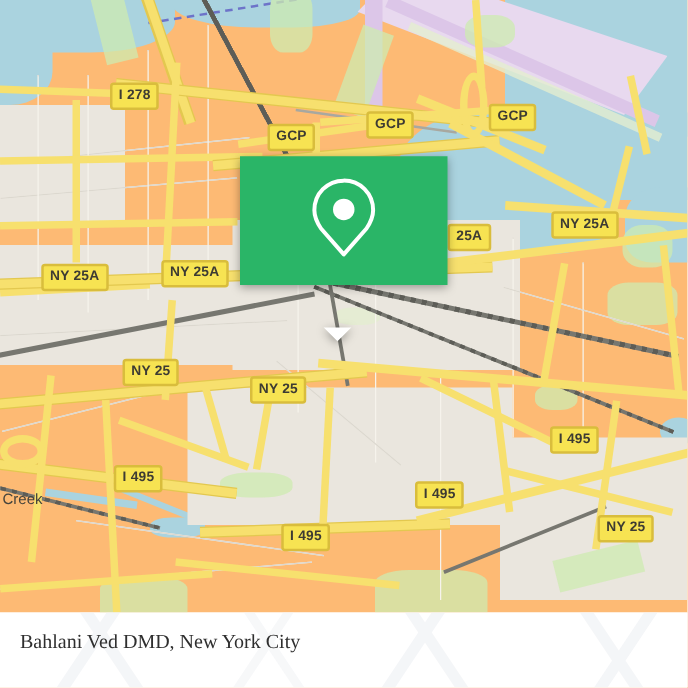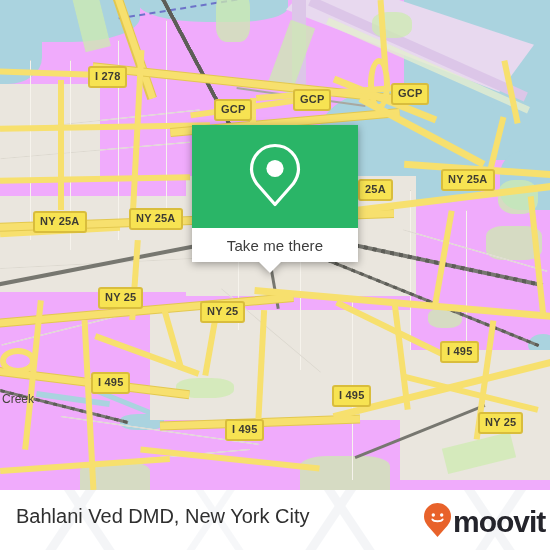--- a/index.html
+++ b/index.html
@@ -7,21 +7,21 @@
     width: 550px; height: 550px;
     font-family: "Liberation Sans", sans-serif;
     background: #ffffff;
     overflow: hidden;
   }
   #root { position: relative; width: 550px; height: 550px; }
 
   
   #map {
     position: absolute; left: 0; top: 0; width: 550px; height: 490px;
-    background: #f0abfc;
+    background: #fdba74;
     overflow: hidden;
   }
 
   
   .water { position: absolute; background: #aad3df; }
   .green-area { position: absolute; background: #cdebb0; opacity: .75; }
   .pale-green { position: absolute; background: #e3eecf; }
   .residential { position: absolute; background: #eae6de; }
   .airport { position: absolute; background: #e8d9ef; }
 
@@ -98,22 +98,23 @@
     position: absolute; left: 0; top: 490px; width: 550px; height: 60px;
     background: #ffffff;
     overflow: hidden;
   }
   #bottom-watermark {
     position: absolute; left: 0; top: -4px; width: 550px; height: 68px;
     opacity: .55;
   }
   #bottom-title {
     position: absolute; left: 16px; top: 505px;
-    font-size: 20px; color: #2f2f2f; white-space: nowrap;
+    font-size: 16px; color: #2f2f2f; white-space: nowrap;
     z-index: 20;
+    font-family: Liberation Serif, serif;
   }
   #moovit-logo {
     position: absolute; left: 424px; top: 503px;
     display: flex; align-items: center; gap: 2px;
     z-index: 20;
   }
   #moovit-word {
     font-size: 30px; font-weight: bold; color: #24242b;
     letter-spacing: -1px; line-height: 1;
   }
@@ -275,23 +276,20 @@
 
   <div id="popup">
     <div id="popup-head">
       <span>
         <svg width="54" height="66" viewBox="0 0 54 66" aria-hidden="true">
           <path d="M27 3.5C13.8 3.5 3.5 13.9 3.5 27.2c0 5.6 2.2 10 5.3 14.6L27 62.5l18.2-20.7c3.1-4.6 5.3-9 5.3-14.6C50.5 13.9 40.2 3.5 27 3.5z" fill="none" stroke="#ffffff" stroke-width="3.2" stroke-linejoin="round"></path>
           <circle cx="27" cy="26.5" r="8.6" fill="#ffffff"></circle>
         </svg>
       </span>
     </div>
-    <div id="popup-foot">
-      <span>Take me there</span>
-    </div>
     <div id="popup-tail"></div>
   </div>
 
   <div id="bottom-bar">
     <svg id="bottom-watermark" viewBox="0 0 550 68" preserveAspectRatio="none">
       <g stroke="#eceef2" stroke-width="9" fill="none">
         <path d="M40 80 L100 -10"></path>
         <path d="M120 80 L60 -10"></path>
         <path d="M300 80 L360 -10"></path>
         <path d="M380 80 L320 -10"></path>
@@ -300,25 +298,14 @@
       </g>
       <g stroke="#f0f2f5" stroke-width="7" fill="none">
         <path d="M180 80 L240 -10"></path>
         <path d="M250 80 L190 -10"></path>
       </g>
     </svg>
   </div>
 
   <div id="bottom-title">Bahlani Ved DMD, New York City</div>
 
-  <div id="moovit-logo">
-    <span>
-      <svg width="27" height="34" viewBox="0 0 27 34" aria-hidden="true">
-        <path d="M13.5 0C6 0 0 6 0 13.4 0 18 2.6 21.4 5.6 25L13.5 34l7.9-9c3-3.6 5.6-7 5.6-11.6C27 6 21 0 13.5 0z" fill="#e8622a"></path>
-        <circle cx="9.3" cy="12" r="1.7" fill="#ffffff"></circle>
-        <circle cx="17.7" cy="12" r="1.7" fill="#ffffff"></circle>
-        <path d="M8.4 16.4c1.5 2.4 8.7 2.4 10.2 0" fill="none" stroke="#ffffff" stroke-width="1.9" stroke-linecap="round"></path>
-      </svg>
-    </span>
-    <span id="moovit-word">moovit</span>
-  </div>
 
 </div>
 
 </body></html>

